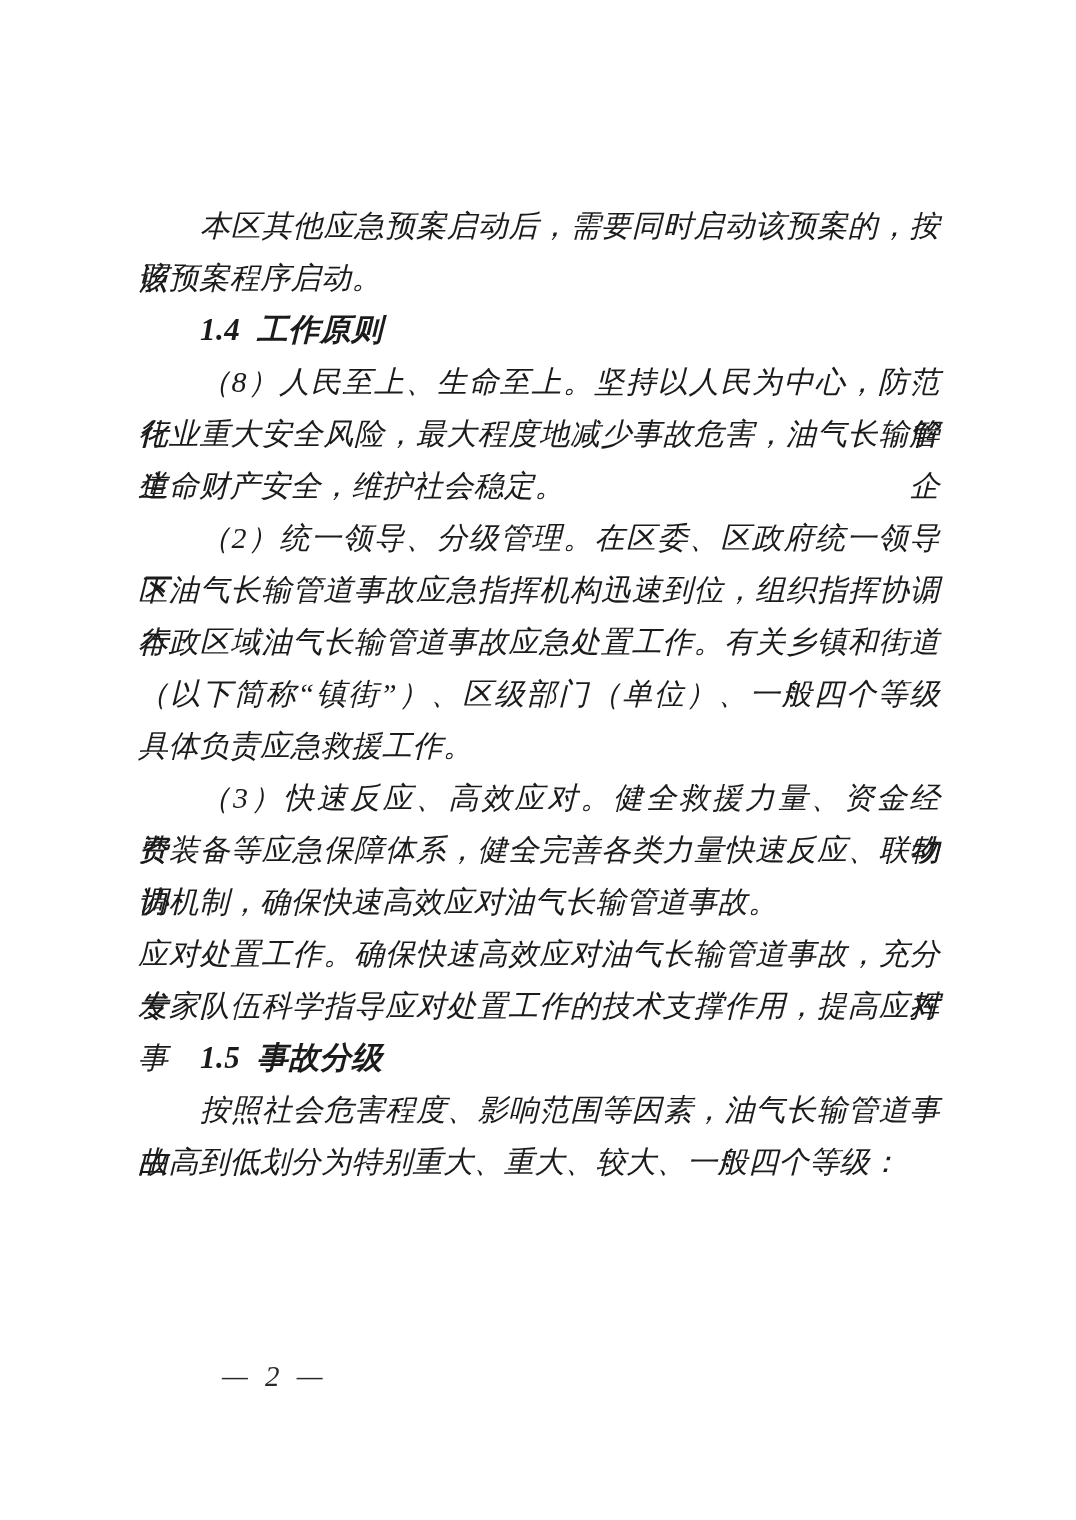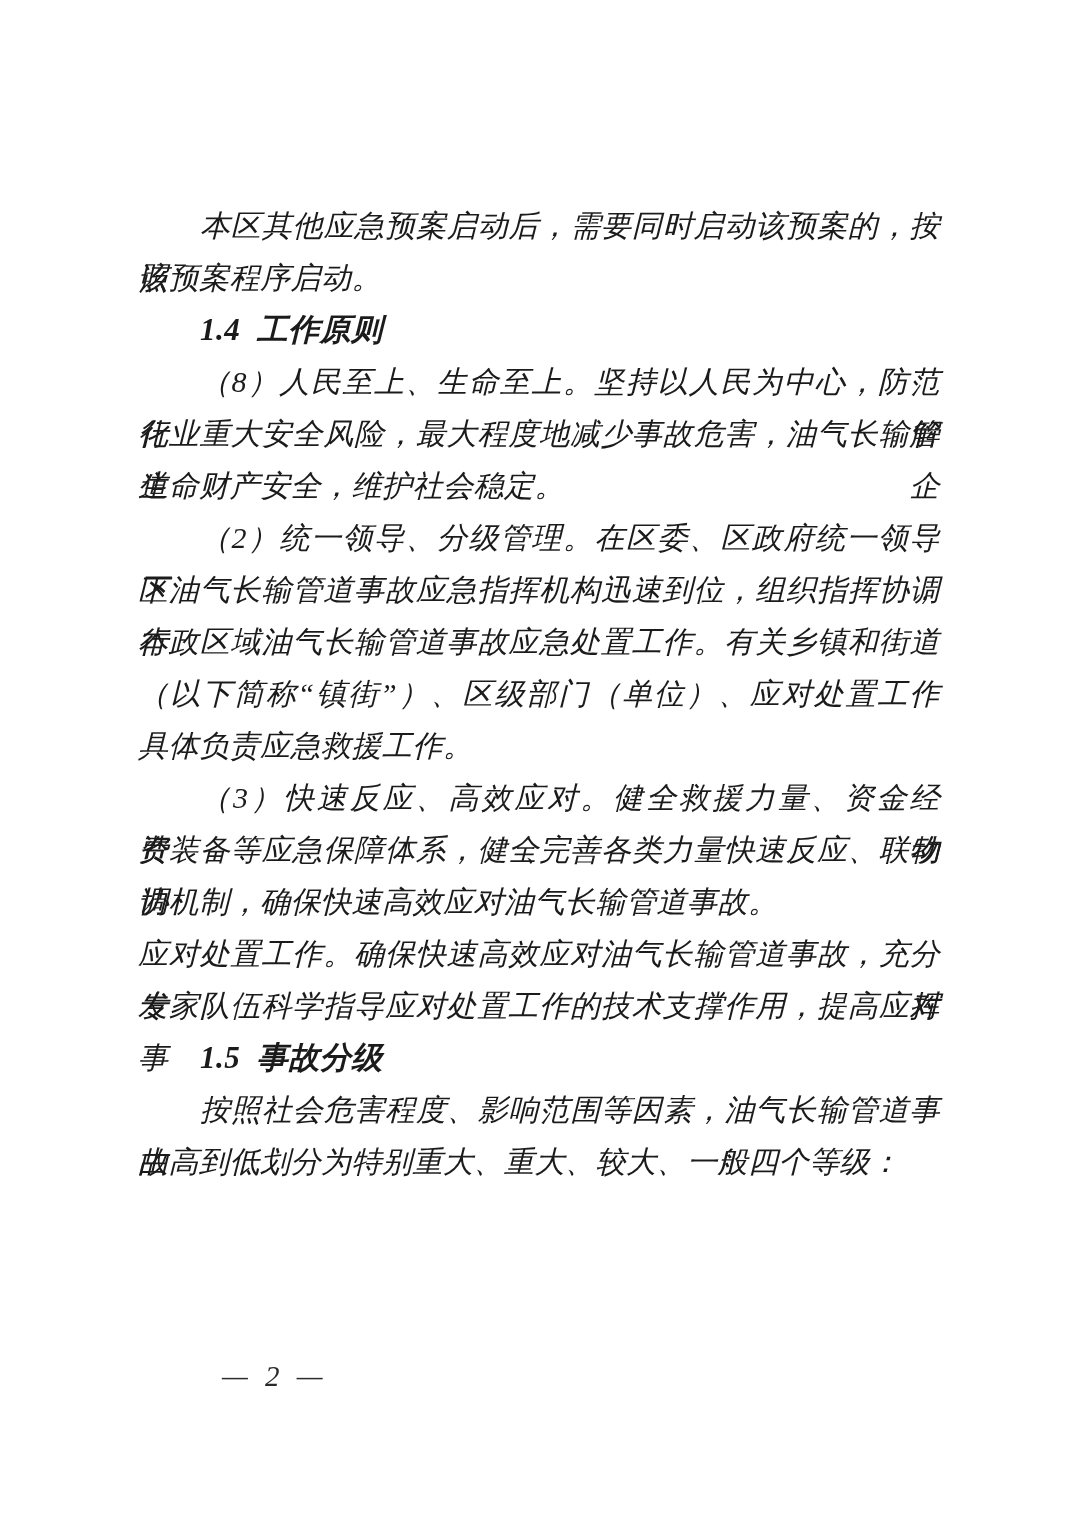--- a/index.html
+++ b/index.html
@@ -70,21 +70,21 @@
   <div class="content">
       <div class="line justify indent">本区其他应急预案启动后，需要同时启动该预案的，按照</div>
       <div class="line">该预案程序启动。</div>
       <div class="line indent heading-kaiti">1.4  工作原则</div>
       <div class="line justify indent">（8）人民至上、生命至上。坚持以人民为中心，防范化解</div>
       <div class="line justify">行业重大安全风险，最大程度地减少事故危害，油气长输管道企</div>
       <div class="line">生命财产安全，维护社会稳定。</div>
       <div class="line justify indent">（2）统一领导、分级管理。在区委、区政府统一领导下，</div>
       <div class="line justify">区油气长输管道事故应急指挥机构迅速到位，组织指挥协调本</div>
       <div class="line justify">行政区域油气长输管道事故应急处置工作。有关乡镇和街道</div>
-      <div class="line justify">（以下简称“镇街”）、区级部门（单位）、应对处置工作</div>
+      <div class="line justify">（以下简称“镇街”）、区级部门（单位）、一般四个等级</div>
       <div class="line">具体负责应急救援工作。</div>
       <div class="line justify indent">（3）快速反应、高效应对。健全救援力量、资金经费、物</div>
       <div class="line justify">资装备等应急保障体系，健全完善各类力量快速反应、联动协</div>
       <div class="line">调机制，确保快速高效应对油气长输管道事故。</div>
       <div class="line justify">应对处置工作。确保快速高效应对油气长输管道事故，充分发挥</div>
       <div class="line justify">专家队伍科学指导应对处置工作的技术支撑作用，提高应对事</div>
       <div class="line indent heading-bold">1.5  事故分级</div>
       <div class="line justify indent">按照社会危害程度、影响范围等因素，油气长输管道事故</div>
       <div class="line">由高到低划分为特别重大、重大、较大、一般四个等级：</div>
     </div>

